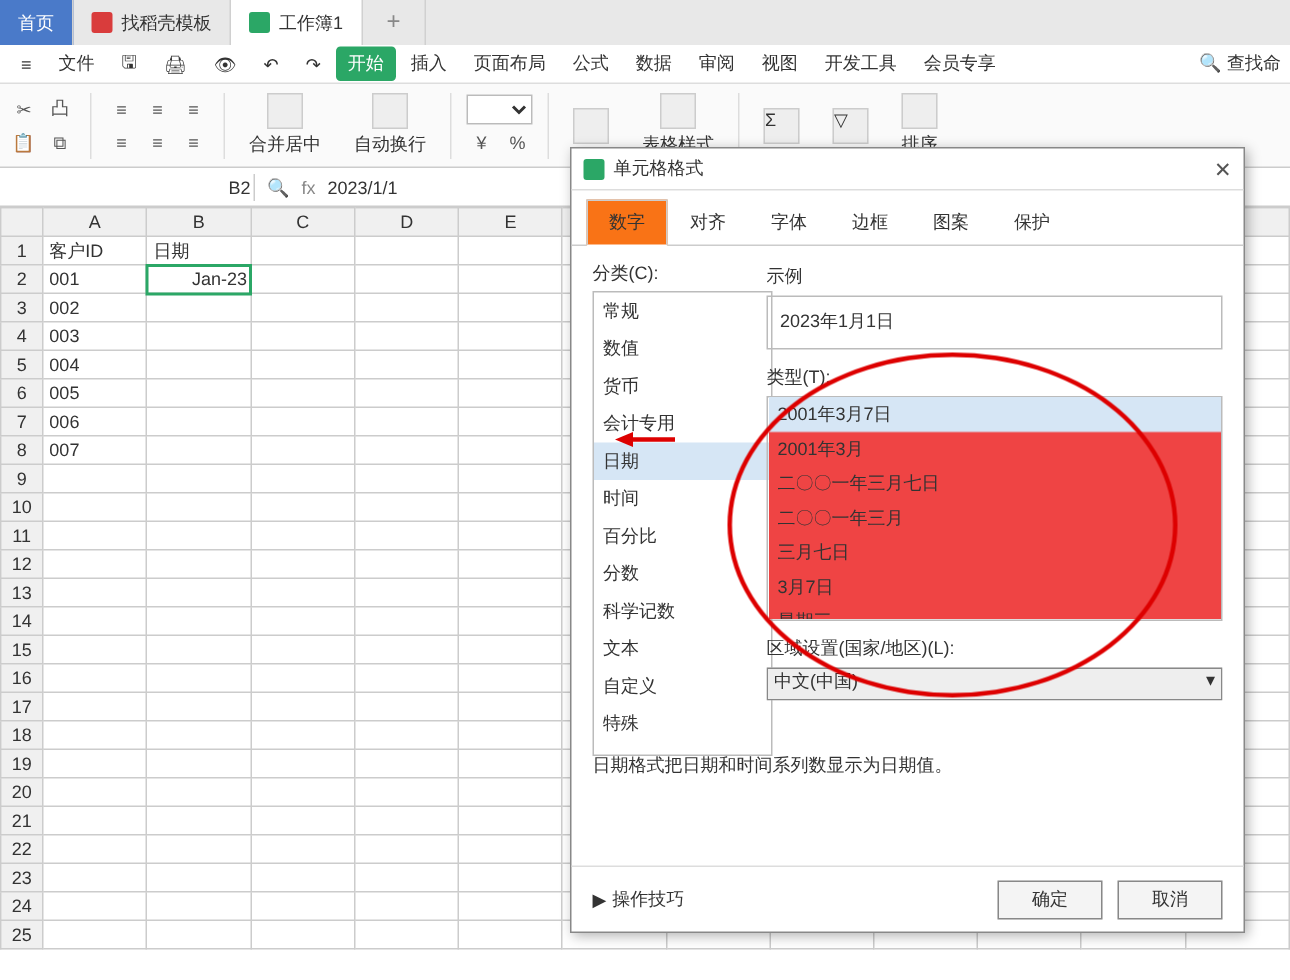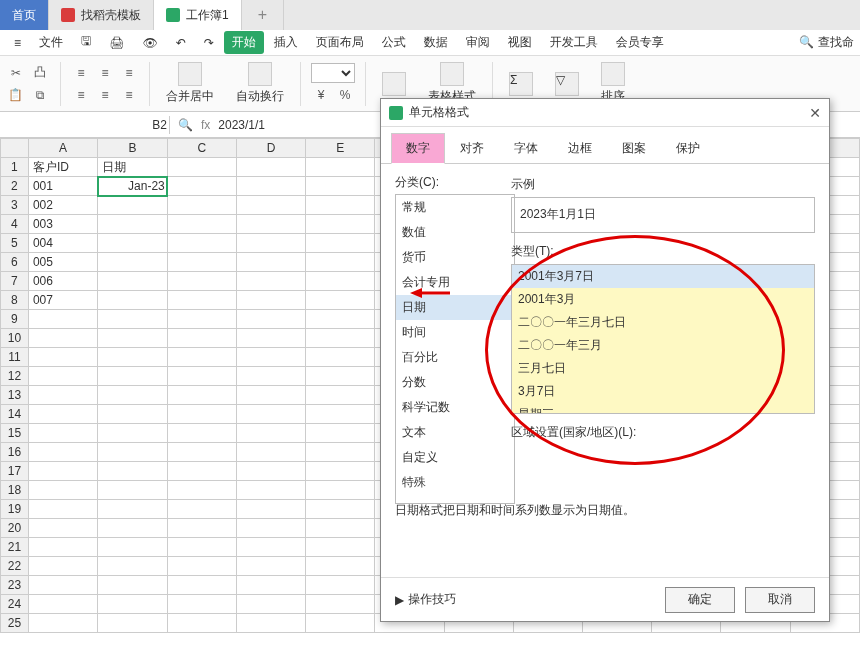--- a/index.html
+++ b/index.html
@@ -36,29 +36,29 @@
 table.grid th{background:#f0f0f0;font-weight:normal;text-align:center}
 table.grid th.rowh{width:28px}
 table.grid th.colh{width:70px}
 table.grid td.selcell{outline:2px solid #2ba766;outline-offset:-1px;text-align:right;padding-right:2px}
 .dialog{position:absolute;left:380px;top:98px;width:450px;height:524px;background:#fff;border:1px solid #888;box-shadow:2px 2px 8px rgba(0,0,0,.3);display:flex;flex-direction:column}
 .dlg-title{height:28px;display:flex;align-items:center;padding:0 8px;gap:6px;border-bottom:1px solid #ddd}
 .dlg-title .ico{width:14px;height:14px;background:#2ba766;border-radius:2px}
 .dlg-title .x{margin-left:auto;cursor:pointer;font-size:14px;color:#555}
 .dlg-tabs{display:flex;border-bottom:1px solid #ccc;padding:6px 10px 0 10px;gap:0}
 .dlg-tab{padding:6px 14px;border:1px solid transparent;border-bottom:none;cursor:pointer}
-.dlg-tab.on{border-color:#ccc;border-bottom:1px solid #fff;margin-bottom:-1px;background:#f9a8d4}
+.dlg-tab.on{border-color:#ccc;border-bottom:1px solid #fff;margin-bottom:-1px;background:#f97316}
 .dlg-body{flex:1;padding:10px 14px;position:relative}
 .catlist{position:absolute;left:14px;top:30px;width:120px;height:310px;border:1px solid #bbb;background:#fff;overflow:hidden}
 .catlist .item{padding:4px 6px;cursor:pointer}
 .catlist .item.sel{background:#d6e6f5}
 .rightpane{position:absolute;left:130px;top:10px;right:14px}
 .fieldlbl{margin:2px 0 4px 0}
 .samplebox{border:1px solid #bbb;padding:8px;margin-bottom:10px;height:36px}
-.typelist{border:1px solid #bbb;height:150px;overflow-y:scroll;background:#fef9c3}
+.typelist{border:1px solid #bbb;height:150px;overflow-y:scroll;background:#ef4444}
 .typelist .item{padding:3px 6px;cursor:pointer}
 .typelist .item.sel{background:#d6e6f5}
 .localesel{width:100%;height:22px;border:1px solid #888;background:#eee;padding:0 4px;margin-top:2px}
 .hint{position:absolute;left:14px;bottom:58px}
 .dlg-foot{height:44px;display:flex;align-items:center;padding:0 14px;gap:10px;border-top:1px solid #ddd}
 .dlg-foot .link{color:#2ba766;display:flex;align-items:center;gap:4px;cursor:pointer}
 .dlg-foot .spacer{flex:1}
 .dlg-foot button{width:70px;height:26px;border:1px solid #888;background:#f4f4f4;cursor:pointer}
 .arrow{position:absolute;left:410px;top:286px;pointer-events:none}
 .arrow line{stroke:#d00;stroke-width:3}
@@ -610,20 +610,21 @@
       <div class="typelist">
         <div class="item sel">2001年3月7日</div>
         <div class="item">2001年3月</div>
         <div class="item">二〇〇一年三月七日</div>
         <div class="item">二〇〇一年三月</div>
         <div class="item">三月七日</div>
         <div class="item">3月7日</div>
         <div class="item">星期三</div>
       </div>
       <div class="fieldlbl" style="margin-top:10px">区域设置(国家/地区)(L):</div>
+      <div class="localesel"><span>中文(中国)</span> <span style="float:right">▾</span></div>
     </div>
     <div class="hint">日期格式把日期和时间系列数显示为日期值。</div>
   </div>
   <div class="dlg-foot">
     <span class="link">
         <span>▶</span>
         <span>操作技巧</span>
       </span>
     <span class="spacer"></span>
     <button>确定</button>

